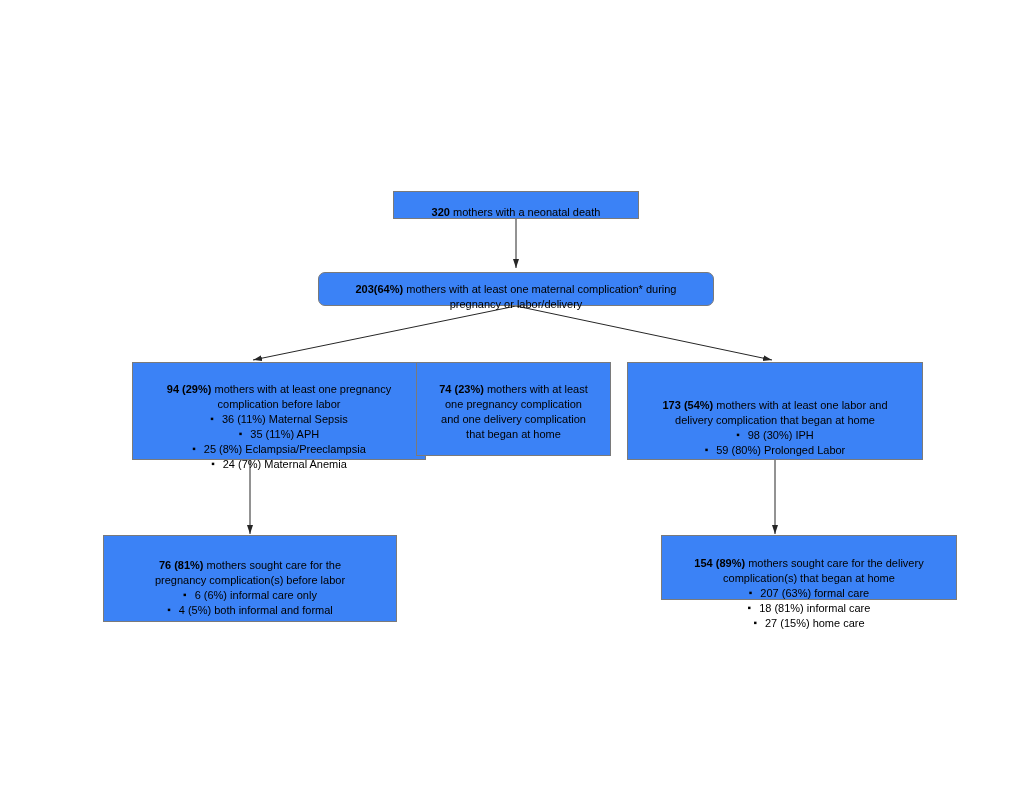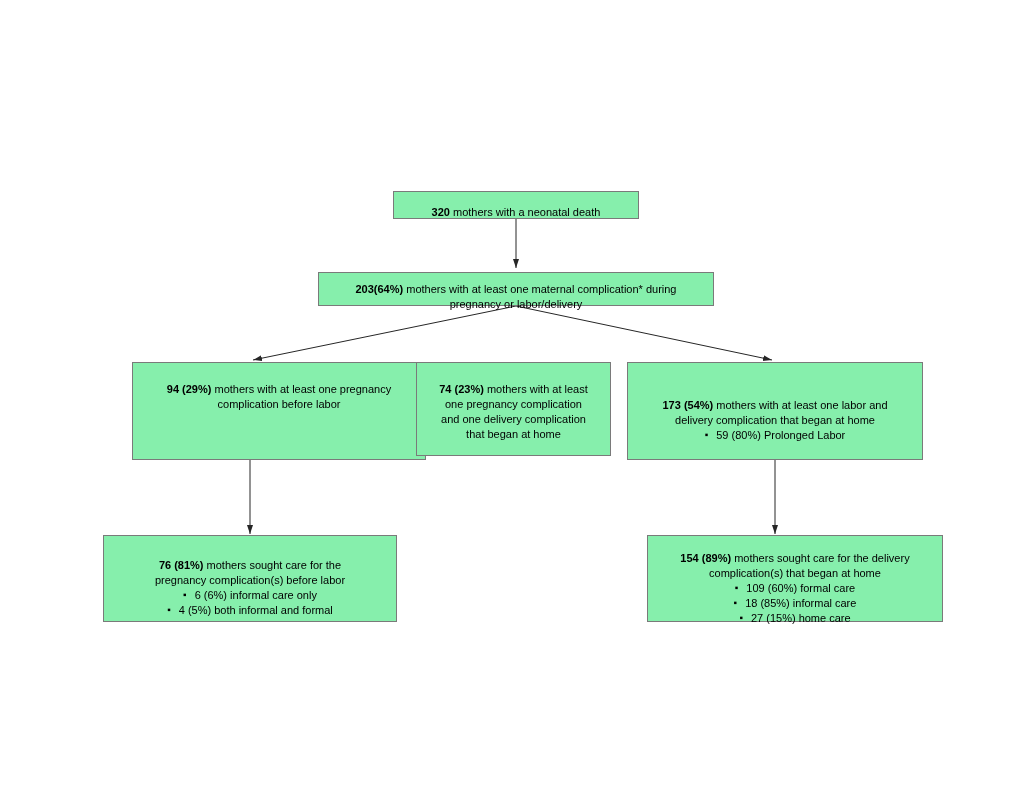--- a/index.html
+++ b/index.html
@@ -15,47 +15,47 @@
     overflow: hidden;
   }
   svg.connectors {
     position: absolute;
     left: 0; top: 0;
     width: 1024px; height: 791px;
     pointer-events: none;
   }
   .box {
     position: absolute;
-    background: #86efac;
+    background: #3b82f6;
     border: 1px solid #7a7a7a;
     box-sizing: border-box;
     text-align: center;
   }
   .box.vcenter {
     display: flex;
     align-items: center;
     justify-content: center;
   }
   .box-title { white-space: pre-line; }
   .b { font-weight: bold; }
   .item { text-align: center; }
   .bullet {
     display: inline-block;
     font-size: 10px;
     margin-right: 8px;
     transform: translateY(-1px);
   }
   
   .box-root      { left: 393px; top: 191px; width: 246px; height: 28px; }
-  .box-maternal  { left: 318px; top: 272px; width: 396px; height: 34px; }
+  .box-maternal  { left: 318px; top: 272px; width: 396px; height: 34px; border-radius: 7px; }
   .box-pregnancy { left: 103px; top: 362px; width: 294px; height: 98px; padding-top: 4px; margin-left: 29px; }
   .box-both      { left: 416px; top: 362px; width: 195px; height: 94px; padding-top: 4px; }
   .box-labor     { left: 627px; top: 362px; width: 296px; height: 98px; padding-top: 20px; }
   .box-pregcare  { left: 103px; top: 535px; width: 294px; height: 87px; padding-top: 7px; }
-  .box-delivcare { left: 647px; top: 535px; width: 296px; height: 87px; }
+  .box-delivcare { left: 661px; top: 535px; width: 296px; height: 65px; padding-top: 5px; }
 </style>
 </head>
 <body>
 
 <div class="canvas">
 
   <svg class="connectors" viewBox="0 0 1024 791">
     <defs>
       <marker id="arrowhead" markerWidth="9" markerHeight="7" refX="9" refY="3.5" orient="auto" markerUnits="userSpaceOnUse">
         <polygon points="0,0.5 9,3.5 0,6.5" fill="#262626"></polygon>
@@ -79,37 +79,44 @@
       <span class="b">203(64%)</span><span> mothers with at least one maternal complication* during
 pregnancy or labor/delivery</span>
     </div>
   </div>
 
   <div class="box box-pregnancy">
     <div class="box-title">
       <span class="b">94 (29%)</span><span> mothers with at least one pregnancy
 complication before labor</span>
     </div>
+    <div class="items">
+      <div class="item"><span class="bullet">▪</span><span>36 (11%) Maternal Sepsis</span></div>
+      <div class="item"><span class="bullet">▪</span><span>35 (11%) APH</span></div>
+      <div class="item"><span class="bullet">▪</span><span>25 (8%) Eclampsia/Preeclampsia</span></div>
+      <div class="item"><span class="bullet">▪</span><span>24 (7%) Maternal Anemia</span></div>
+    </div>
   </div>
 
   <div class="box box-both">
     <div class="box-title">
       <span class="b">74 (23%)</span><span> mothers with at least
 one pregnancy complication
 and one delivery complication
 that began at home</span>
     </div>
   </div>
 
   <div class="box box-labor">
     <div class="box-title">
       <span class="b">173 (54%)</span><span> mothers with at least one labor and
 delivery complication that began at home</span>
     </div>
     <div class="items">
+      <div class="item"><span class="bullet">▪</span><span>98 (30%) IPH</span></div>
       <div class="item"><span class="bullet">▪</span><span>59 (80%) Prolonged Labor</span></div>
     </div>
   </div>
 
   <div class="box box-pregcare">
     <div class="box-title">
       <span class="b">76 (81%)</span><span> mothers sought care for the
 pregnancy complication(s) before labor</span>
     </div>
     <div class="items">
@@ -117,19 +124,19 @@
       <div class="item"><span class="bullet">▪</span><span>4 (5%) both informal and formal</span></div>
     </div>
   </div>
 
   <div class="box box-delivcare">
     <div class="box-title">
       <span class="b">154 (89%)</span><span> mothers sought care for the delivery
 complication(s) that began at home</span>
     </div>
     <div class="items">
-      <div class="item"><span class="bullet">▪</span><span>109 (60%) formal care</span></div>
-      <div class="item"><span class="bullet">▪</span><span>18 (85%) informal care</span></div>
+      <div class="item"><span class="bullet">▪</span><span>207 (63%) formal care</span></div>
+      <div class="item"><span class="bullet">▪</span><span>18 (81%) informal care</span></div>
       <div class="item"><span class="bullet">▪</span><span>27 (15%) home care</span></div>
     </div>
   </div>
 
 </div>
 
 </body></html>

